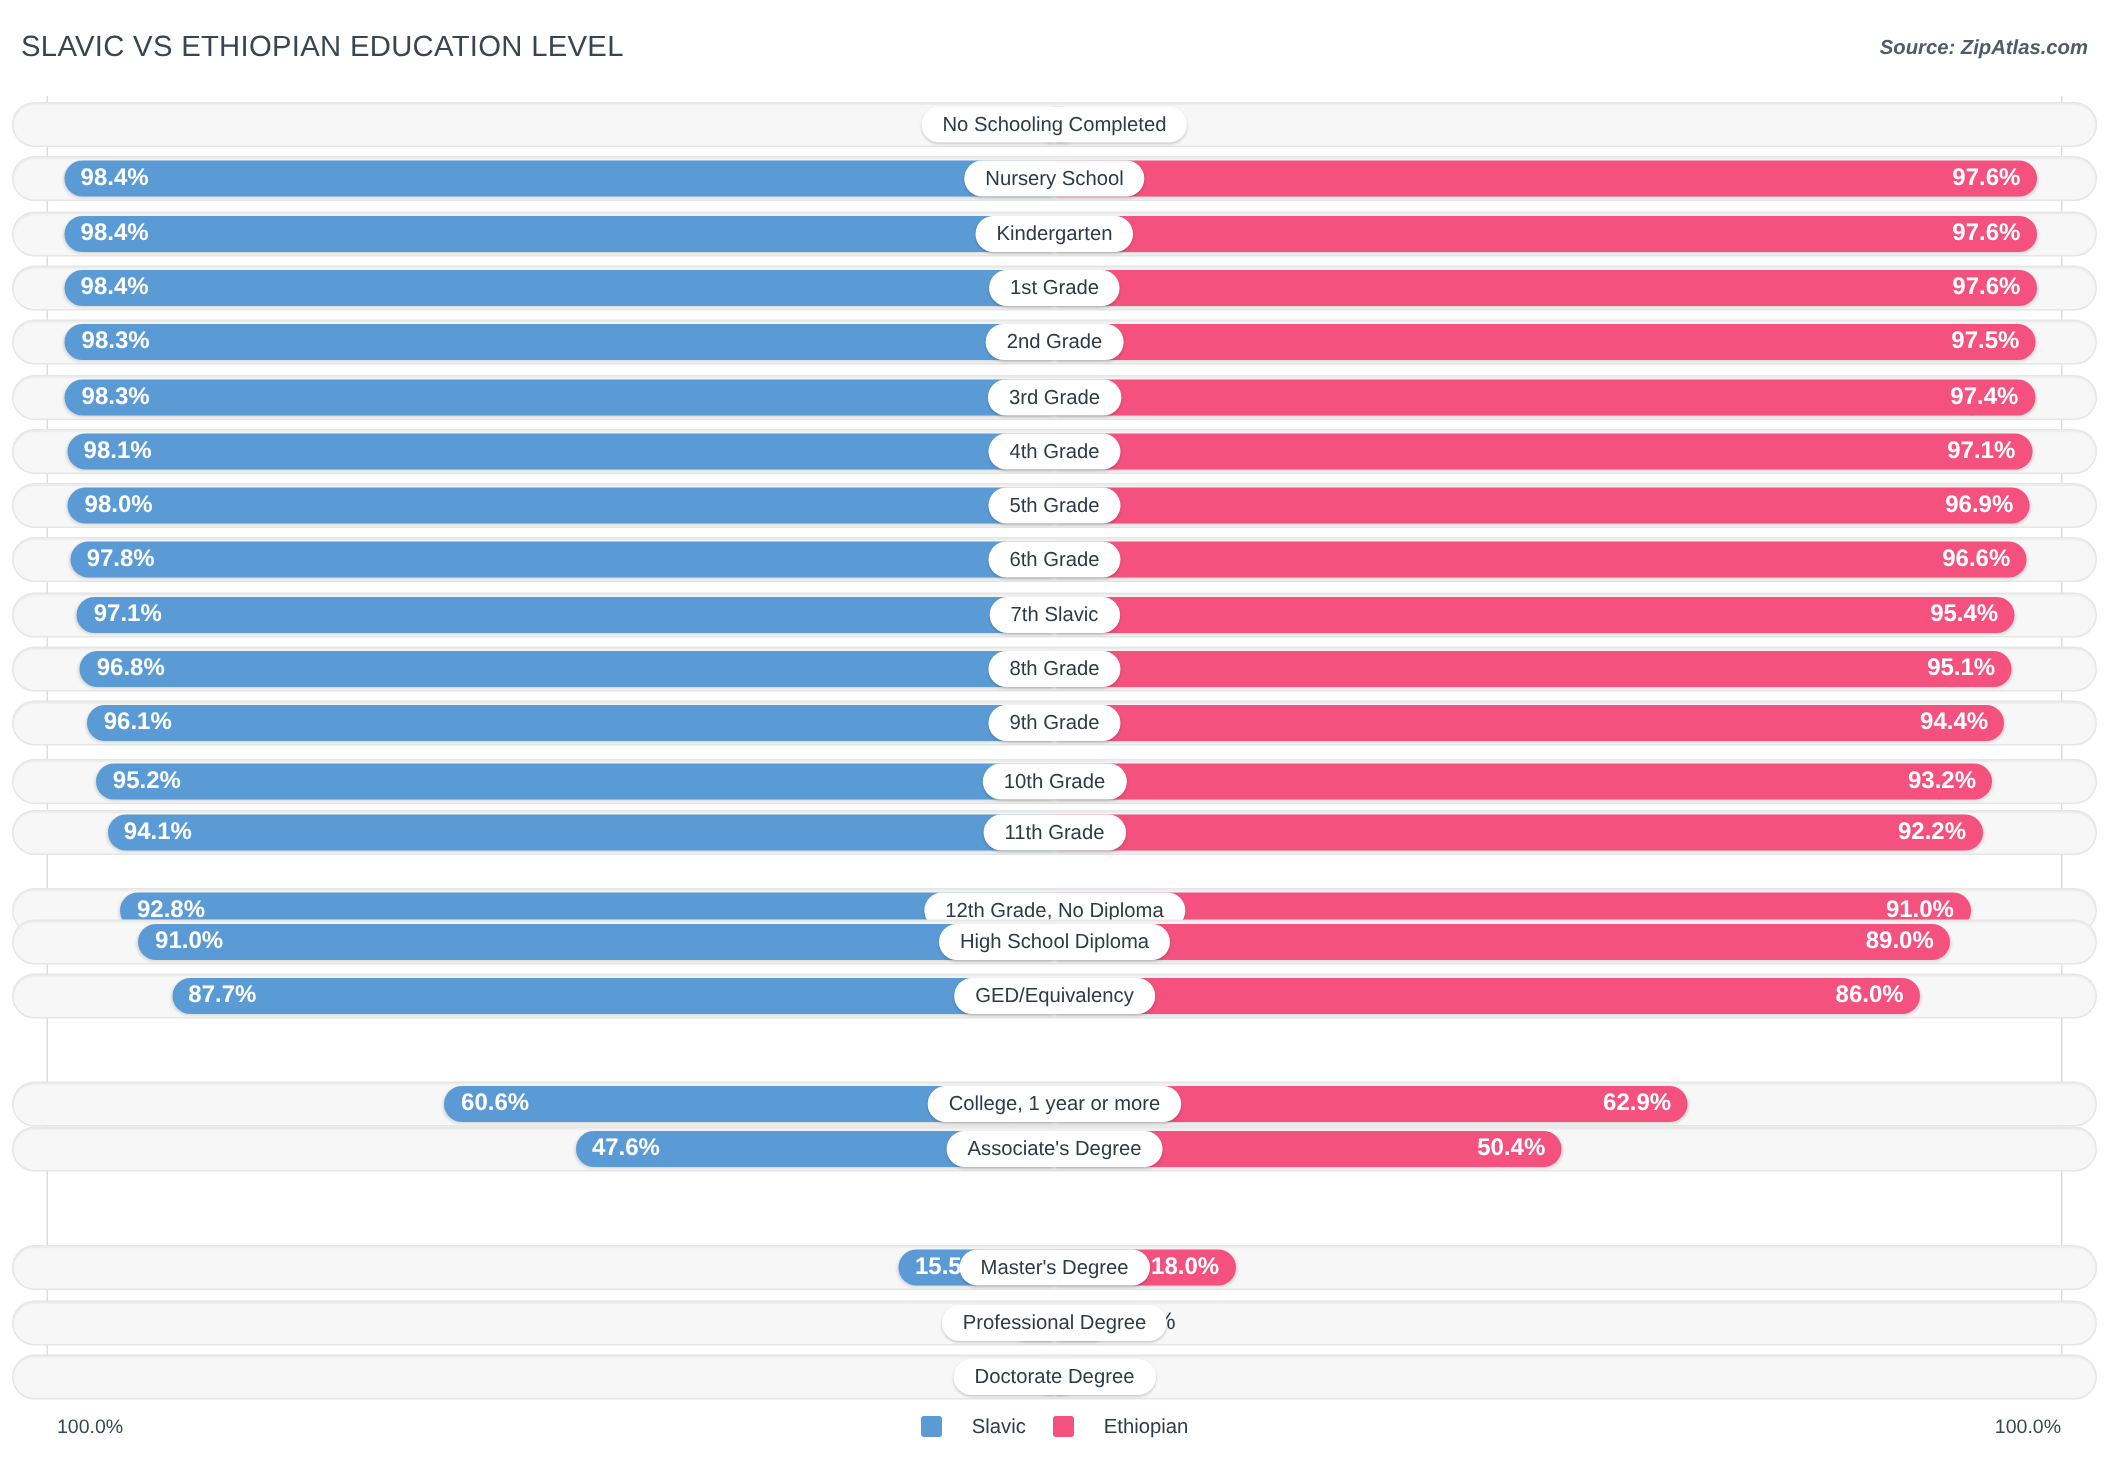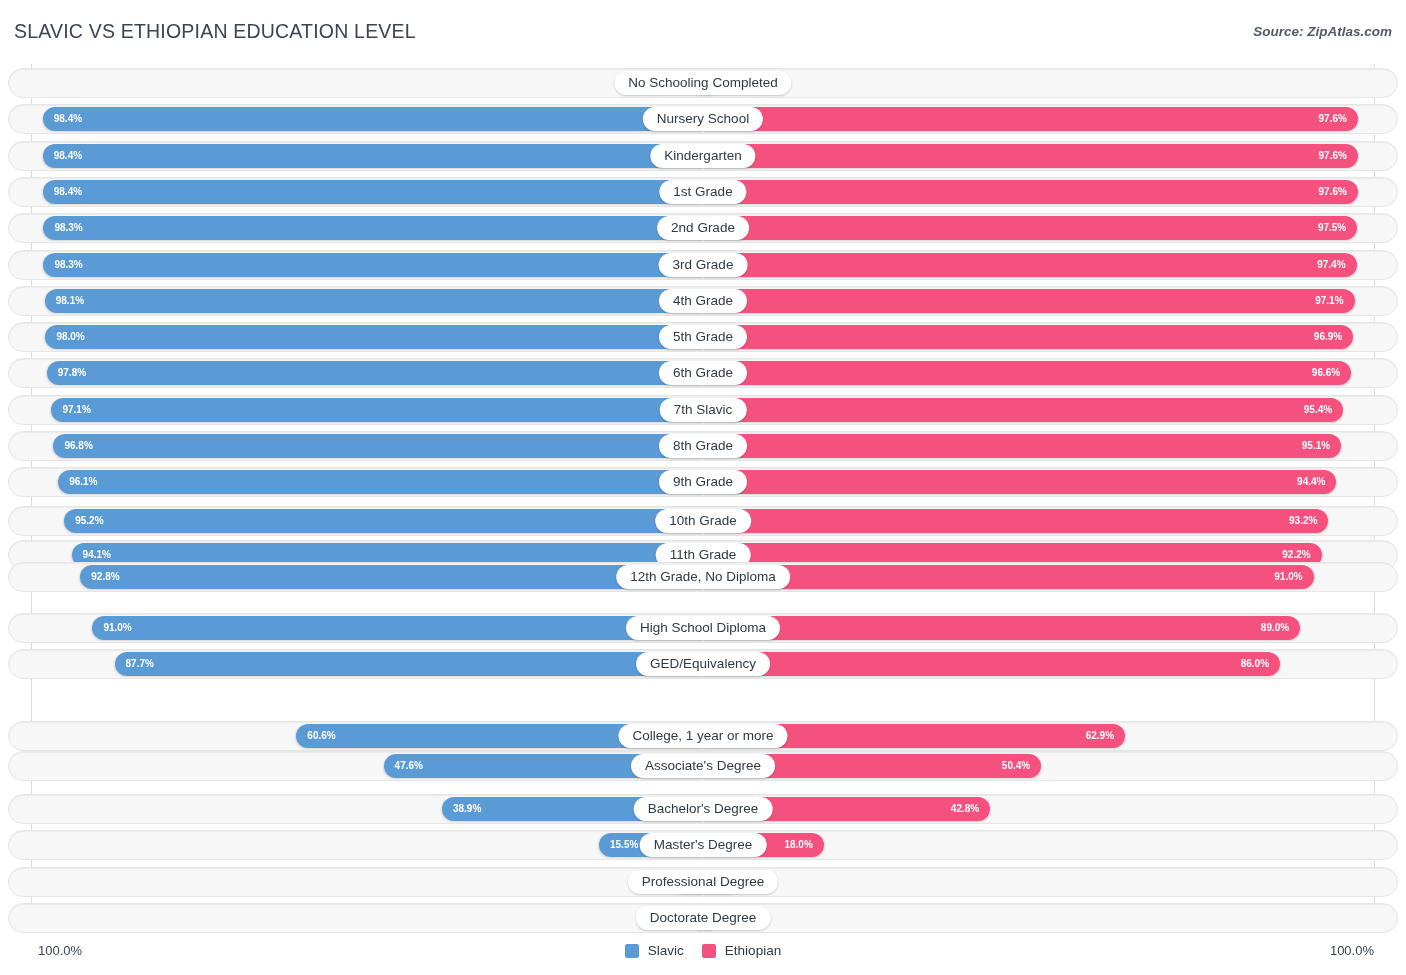--- a/index.html
+++ b/index.html
@@ -93,21 +93,21 @@
   .bar-right {
     border-radius: 0 12px 12px 0;
     left: 703px;
     box-shadow: 1px 1px 2px rgba(0,0,0,.13);
   }
   .val {
     position: absolute;
     top: 0;
     height: 30px;
     line-height: 30px;
-    font-size: 10px;
+    font-size: 16px;
     white-space: nowrap;
   }
   .val-in  { color: #ffffff; font-weight: bold; }
   .val-out { color: #333b44; font-weight: normal; }
   .val-left-in   { padding-left: 11px; }
   .val-left-out  { text-align: right; padding-right: 8px; }
   .val-right-in  { padding-right: 11px; text-align: right; }
   .val-right-out { padding-left: 8px; }
 
   .cat-pill {
@@ -147,21 +147,21 @@
     left: 0; right: 0;
     top: 4px;
     display: flex;
     justify-content: center;
     align-items: center;
     gap: 18px;
   }
   .legend-item {
     display: flex;
     align-items: center;
-    gap: 9px;
+    gap: 20px;
     font-size: 13.5px;
     color: #2f3a45;
   }
   .legend-swatch {
     width: 14px;
     height: 14px;
     border-radius: 2px;
     display: inline-block;
   }
 </style>
@@ -282,21 +282,21 @@
       <div class="cat-pill">10th Grade</div>
     </div>
     <div class="row" style="top: 475.9px;">
       <div class="track"></div>
       <div class="bar bar-left" style="width: 631.411px; background: rgb(91, 155, 213);"></div>
       <div class="val val-in val-left-in" style="left: 71.589px;">94.1%</div>
       <div class="bar bar-right" style="width: 618.662px; background: rgb(244, 81, 127);"></div>
       <div class="val val-in val-right-in" style="right: 84.338px;">92.2%</div>
       <div class="cat-pill">11th Grade</div>
     </div>
-    <div class="row" style="top: 498px;">
+    <div class="row" style="top: 528px;">
       <div class="track"></div>
       <div class="bar bar-left" style="width: 622.688px; background: rgb(91, 155, 213);"></div>
       <div class="val val-in val-left-in" style="left: 80.312px;">92.8%</div>
       <div class="bar bar-right" style="width: 610.61px; background: rgb(244, 81, 127);"></div>
       <div class="val val-in val-right-in" style="right: 92.39px;">91.0%</div>
       <div class="cat-pill">12th Grade, No Diploma</div>
     </div>
     <div class="row" style="top: 548.5px;">
       <div class="track"></div>
       <div class="bar bar-left" style="width: 610.61px; background: rgb(91, 155, 213);"></div>
@@ -321,28 +321,20 @@
       <div class="val val-in val-right-in" style="right: 280.941px;">62.9%</div>
       <div class="cat-pill">College, 1 year or more</div>
     </div>
     <div class="row" style="top: 687px;">
       <div class="track"></div>
       <div class="bar bar-left" style="width: 319.396px; background: rgb(91, 155, 213);"></div>
       <div class="val val-in val-left-in" style="left: 383.604px;">47.6%</div>
       <div class="bar bar-right" style="width: 338.184px; background: rgb(244, 81, 127);"></div>
       <div class="val val-in val-right-in" style="right: 364.816px;">50.4%</div>
       <div class="cat-pill">Associate's Degree</div>
-    </div>
-    <div class="row" style="top: 730px;">
-      <div class="track"></div>
-      <div class="bar bar-left" style="width: 261.019px; background: rgb(91, 155, 213);"></div>
-      <div class="val val-in val-left-in" style="left: 441.981px;">38.9%</div>
-      <div class="bar bar-right" style="width: 287.188px; background: rgb(244, 81, 127);"></div>
-      <div class="val val-in val-right-in" style="right: 415.812px;">42.8%</div>
-      <div class="cat-pill">Bachelor's Degree</div>
     </div>
     <div class="row" style="top: 766.3px;">
       <div class="track"></div>
       <div class="bar bar-left" style="width: 104.005px; background: rgb(91, 155, 213);"></div>
       <div class="val val-in val-left-in" style="left: 598.995px;">15.5%</div>
       <div class="bar bar-right" style="width: 120.78px; background: rgb(244, 81, 127);"></div>
       <div class="val val-in val-right-in" style="right: 582.22px;">18.0%</div>
       <div class="cat-pill">Master's Degree</div>
     </div>
     <div class="row" style="top: 802.6px;">

